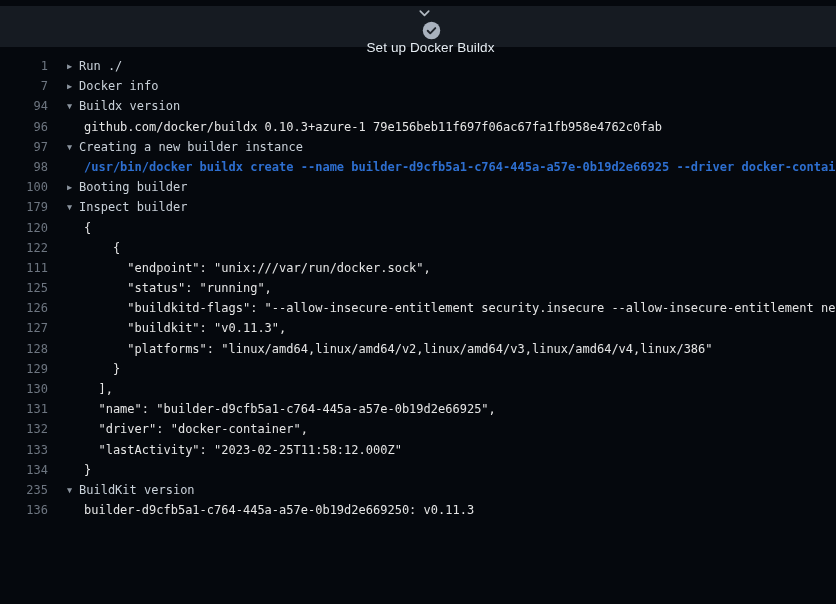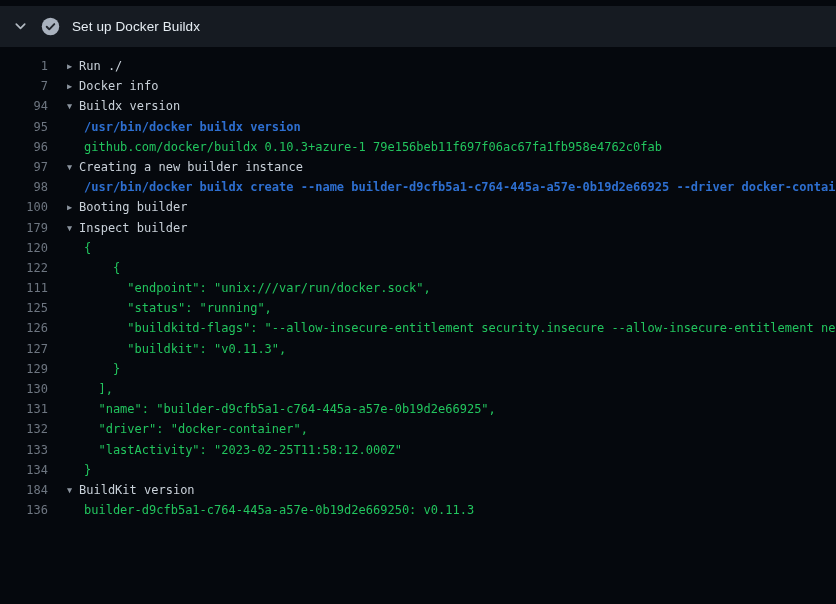--- a/index.html
+++ b/index.html
@@ -9,20 +9,21 @@
   }
   .step-header {
     margin-top: 6px;
     height: 41px;
     background: #161b22;
     display: flex;
     align-items: center;
     padding-left: 13px;
     box-sizing: border-box;
     cursor: pointer;
+    flex-direction: column;
   }
   .chev { width: 15px; height: 15px; flex: 0 0 auto; display: block; }
   .status-circle { width: 19px; height: 19px; flex: 0 0 auto; margin-left: 13px; display: block; }
   .step-title {
     margin-left: 12px;
     color: #e6edf3;
     font-size: 13.5px;
     font-weight: 500;
     letter-spacing: .1px;
   }
@@ -46,54 +47,54 @@
     cursor: pointer;
   }
   .arrow {
     flex: 0 0 12px;
     margin-left: 19px;
     font-size: 8.5px;
     color: #8b949e;
     cursor: pointer;
   }
   .grouptext { color: #c9d1d9; cursor: pointer; }
-  .out { margin-left: 36px; color: #22c55e; }
+  .out { margin-left: 36px; color: #e5e5e5; }
   .cmd { margin-left: 36px; color: #2e6fd0; font-weight: bold; }
 </style>
 </head>
 <body>
 
 <div class="step-header">
   <svg class="chev" viewBox="0 0 16 16">
     <path d="M3.5 5.5 L8 10 L12.5 5.5" fill="none" stroke="#b2bac2" stroke-width="1.8" stroke-linecap="round" stroke-linejoin="round"></path>
   </svg>
   <svg class="status-circle" viewBox="0 0 20 20">
     <circle cx="10" cy="10" r="9.2" fill="#a9b2be"></circle>
     <path d="M6 10.3 L8.7 13 L14 7.5" fill="none" stroke="#21262d" stroke-width="2" stroke-linecap="round" stroke-linejoin="round"></path>
   </svg>
   <span class="step-title">Set up Docker Buildx</span>
 </div>
 
 <div class="log">
     <div class="row"><span class="num">1</span><span class="arrow">▶</span><span class="grouptext">Run ./</span></div>
     <div class="row"><span class="num">7</span><span class="arrow">▶</span><span class="grouptext">Docker info</span></div>
     <div class="row"><span class="num">94</span><span class="arrow">▼</span><span class="grouptext">Buildx version</span></div>
-    <div class="row"><span class="num">95</span><span class="cmd">/usr/bin/docker buildx version</span></div>
     <div class="row"><span class="num">96</span><span class="out">github.com/docker/buildx 0.10.3+azure-1 79e156beb11f697f06ac67fa1fb958e4762c0fab</span></div>
     <div class="row"><span class="num">97</span><span class="arrow">▼</span><span class="grouptext">Creating a new builder instance</span></div>
     <div class="row"><span class="num">98</span><span class="cmd">/usr/bin/docker buildx create --name builder-d9cfb5a1-c764-445a-a57e-0b19d2e66925 --driver docker-container</span></div>
     <div class="row"><span class="num">100</span><span class="arrow">▶</span><span class="grouptext">Booting builder</span></div>
     <div class="row"><span class="num">179</span><span class="arrow">▼</span><span class="grouptext">Inspect builder</span></div>
     <div class="row"><span class="num">120</span><span class="out">{</span></div>
     <div class="row"><span class="num">122</span><span class="out">    {</span></div>
     <div class="row"><span class="num">111</span><span class="out">      "endpoint": "unix:///var/run/docker.sock",</span></div>
     <div class="row"><span class="num">125</span><span class="out">      "status": "running",</span></div>
     <div class="row"><span class="num">126</span><span class="out">      "buildkitd-flags": "--allow-insecure-entitlement security.insecure --allow-insecure-entitlement network</span></div>
     <div class="row"><span class="num">127</span><span class="out">      "buildkit": "v0.11.3",</span></div>
+    <div class="row"><span class="num">128</span><span class="out">      "platforms": "linux/amd64,linux/amd64/v2,linux/amd64/v3,linux/amd64/v4,linux/386"</span></div>
     <div class="row"><span class="num">129</span><span class="out">    }</span></div>
     <div class="row"><span class="num">130</span><span class="out">  ],</span></div>
     <div class="row"><span class="num">131</span><span class="out">  "name": "builder-d9cfb5a1-c764-445a-a57e-0b19d2e66925",</span></div>
     <div class="row"><span class="num">132</span><span class="out">  "driver": "docker-container",</span></div>
     <div class="row"><span class="num">133</span><span class="out">  "lastActivity": "2023-02-25T11:58:12.000Z"</span></div>
     <div class="row"><span class="num">134</span><span class="out">}</span></div>
-    <div class="row"><span class="num">184</span><span class="arrow">▼</span><span class="grouptext">BuildKit version</span></div>
+    <div class="row"><span class="num">235</span><span class="arrow">▼</span><span class="grouptext">BuildKit version</span></div>
     <div class="row"><span class="num">136</span><span class="out">builder-d9cfb5a1-c764-445a-a57e-0b19d2e669250: v0.11.3</span></div>
   </div>
 
 </body></html>

